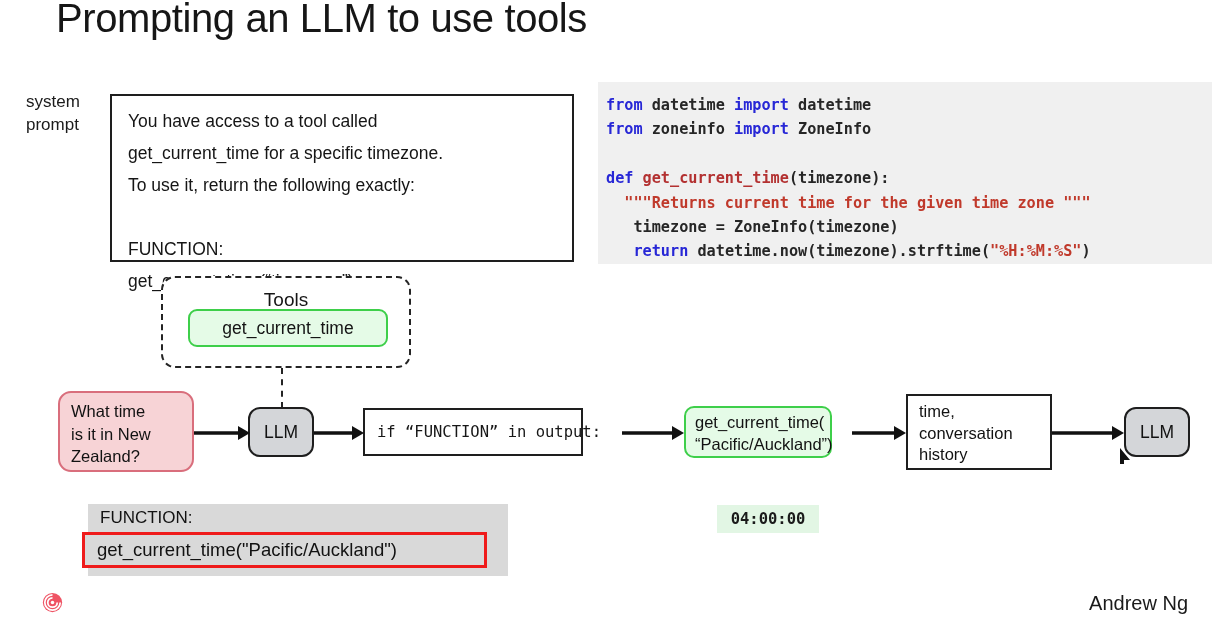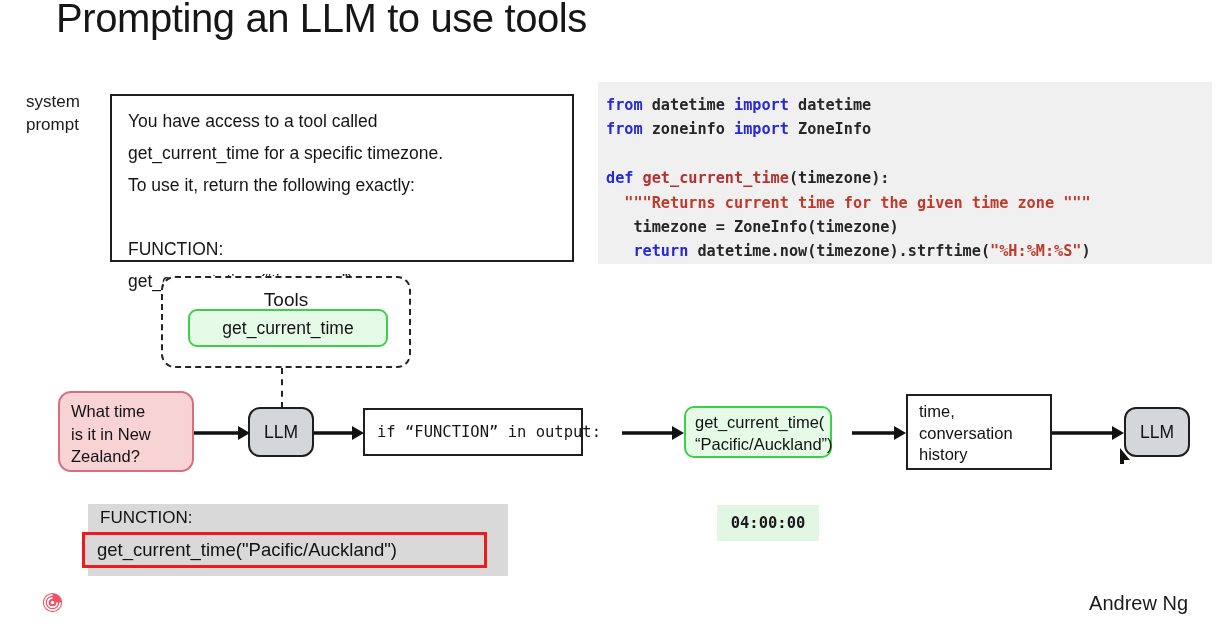--- a/index.html
+++ b/index.html
@@ -263,21 +263,21 @@
     font-size: 18.5px;
     color: #121212;
     white-space: nowrap;
   }
 
   
   #time-result {
     left: 717px;
     top: 505px;
     width: 102px;
-    height: 36px;
+    height: 28px;
     background: #e2f6e4;
     display: flex;
     align-items: center;
     justify-content: center;
   }
   #time-result span {
     font-family: "DejaVu Sans Mono", monospace;
     font-size: 15.5px;
     font-weight: 700;
     color: #1a1a1a;

